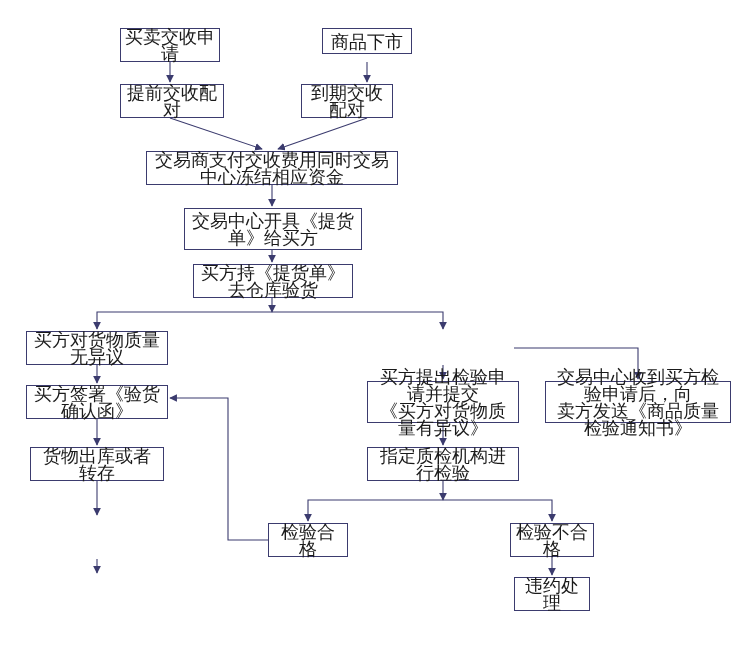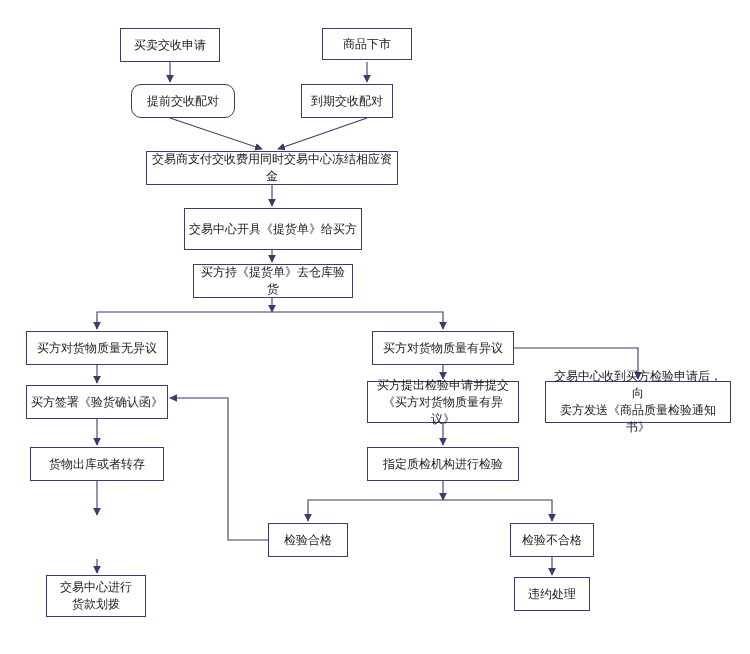--- a/index.html
+++ b/index.html
@@ -16,21 +16,21 @@
     height: 654px;
     background: #ffffff;
     overflow: hidden;
   }
   .node {
     position: absolute;
     box-sizing: border-box;
     border: 1px solid #3b3b6e;
     background: #ffffff;
     color: #1a1a1a;
-    font-size: 12px;
+    font-size: 18px;
     line-height: 17px;
     display: flex;
     align-items: center;
     justify-content: center;
     text-align: center;
     padding: 2px 4px;
     white-space: pre-line;
   }
   svg.edges {
     position: absolute;
@@ -89,51 +89,48 @@
       <path d="M 443 500 L 552 500 L 552 521"></path>
 
       <path d="M 552 557 L 552 575"></path>
 
       <path d="M 268 540 L 228 540 L 228 398 L 170 398"></path>
     </g>
   </svg>
 
   <div class="node" style="left:120px; top:28px; width:100px; height:34px;">买卖交收申请</div>
 
-  <div class="node" style="left:322px; top:28px; width:90px; height:32px;">商品下市</div>
+  <div class="node" style="left:322px; top:28px; width:90px; height:26px;">商品下市</div>
 
-  <div class="node" style="left:131px; top:84px; width:104px; height:34px;border-radius:10px;">提前交收配对</div>
+  <div class="node" style="left:120px; top:84px; width:104px; height:34px;">提前交收配对</div>
 
   <div class="node" style="left:301px; top:84px; width:92px; height:34px;">到期交收配对</div>
 
   <div class="node" style="left:146px; top:151px; width:252px; height:34px;">交易商支付交收费用同时交易中心冻结相应资金</div>
 
   <div class="node" style="left:184px; top:208px; width:178px; height:42px;">交易中心开具《提货单》给买方</div>
 
   <div class="node" style="left:26px; top:331px; width:142px; height:34px;">买方对货物质量无异议</div>
 
   <div class="node" style="left:193px; top:264px; width:160px; height:34px;">买方持《提货单》去仓库验货</div>
 
-  <div class="node" style="left:372px; top:331px; width:142px; height:34px;">买方对货物质量有异议</div>
 
   <div class="node" style="left:26px; top:385px; width:142px; height:34px;">买方签署《验货确认函》</div>
 
   <div class="node" style="left:367px; top:381px; width:152px; height:42px;">买方提出检验申请并提交
 《买方对货物质量有异议》</div>
 
   <div class="node" style="left:30px; top:447px; width:134px; height:34px;">货物出库或者转存</div>
 
   <div class="node" style="left:545px; top:381px; width:186px; height:42px;">交易中心收到买方检验申请后，向
 卖方发送《商品质量检验通知书》</div>
 
   <div class="node" style="left:367px; top:447px; width:152px; height:34px;">指定质检机构进行检验</div>
 
 
   <div class="node" style="left:268px; top:523px; width:80px; height:34px;">检验合格</div>
 
   <div class="node" style="left:510px; top:523px; width:84px; height:34px;">检验不合格</div>
 
-  <div class="node" style="left:46px; top:575px; width:100px; height:42px;">交易中心进行
-货款划拨</div>
 
   <div class="node" style="left:514px; top:577px; width:76px; height:34px;">违约处理</div>
 
 </div>
 
 </body></html>

